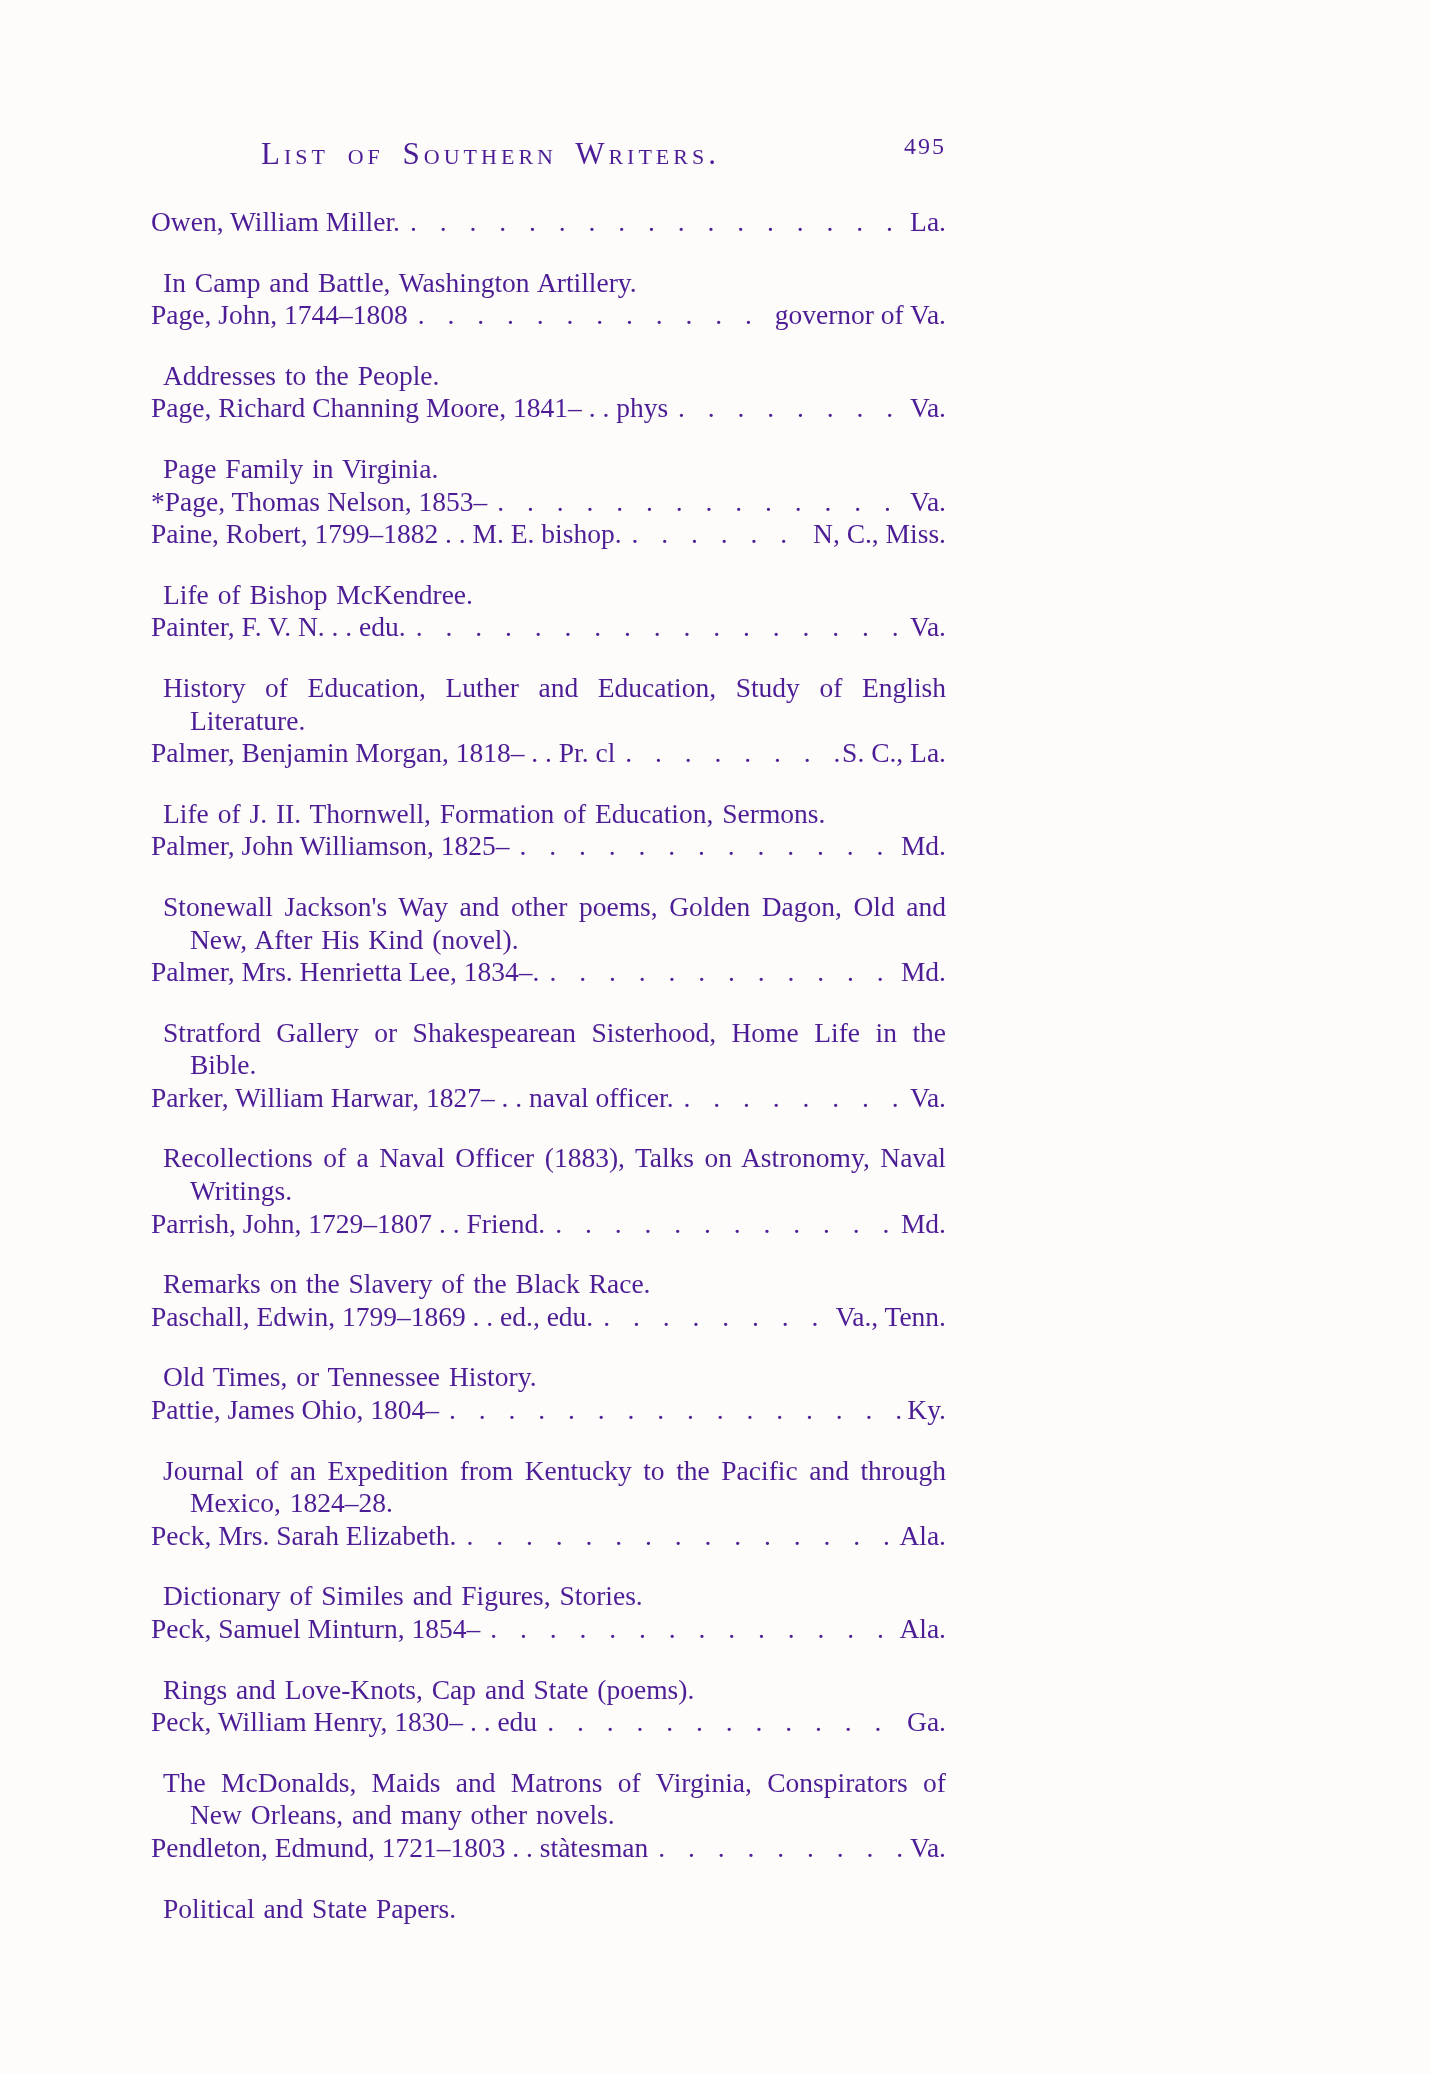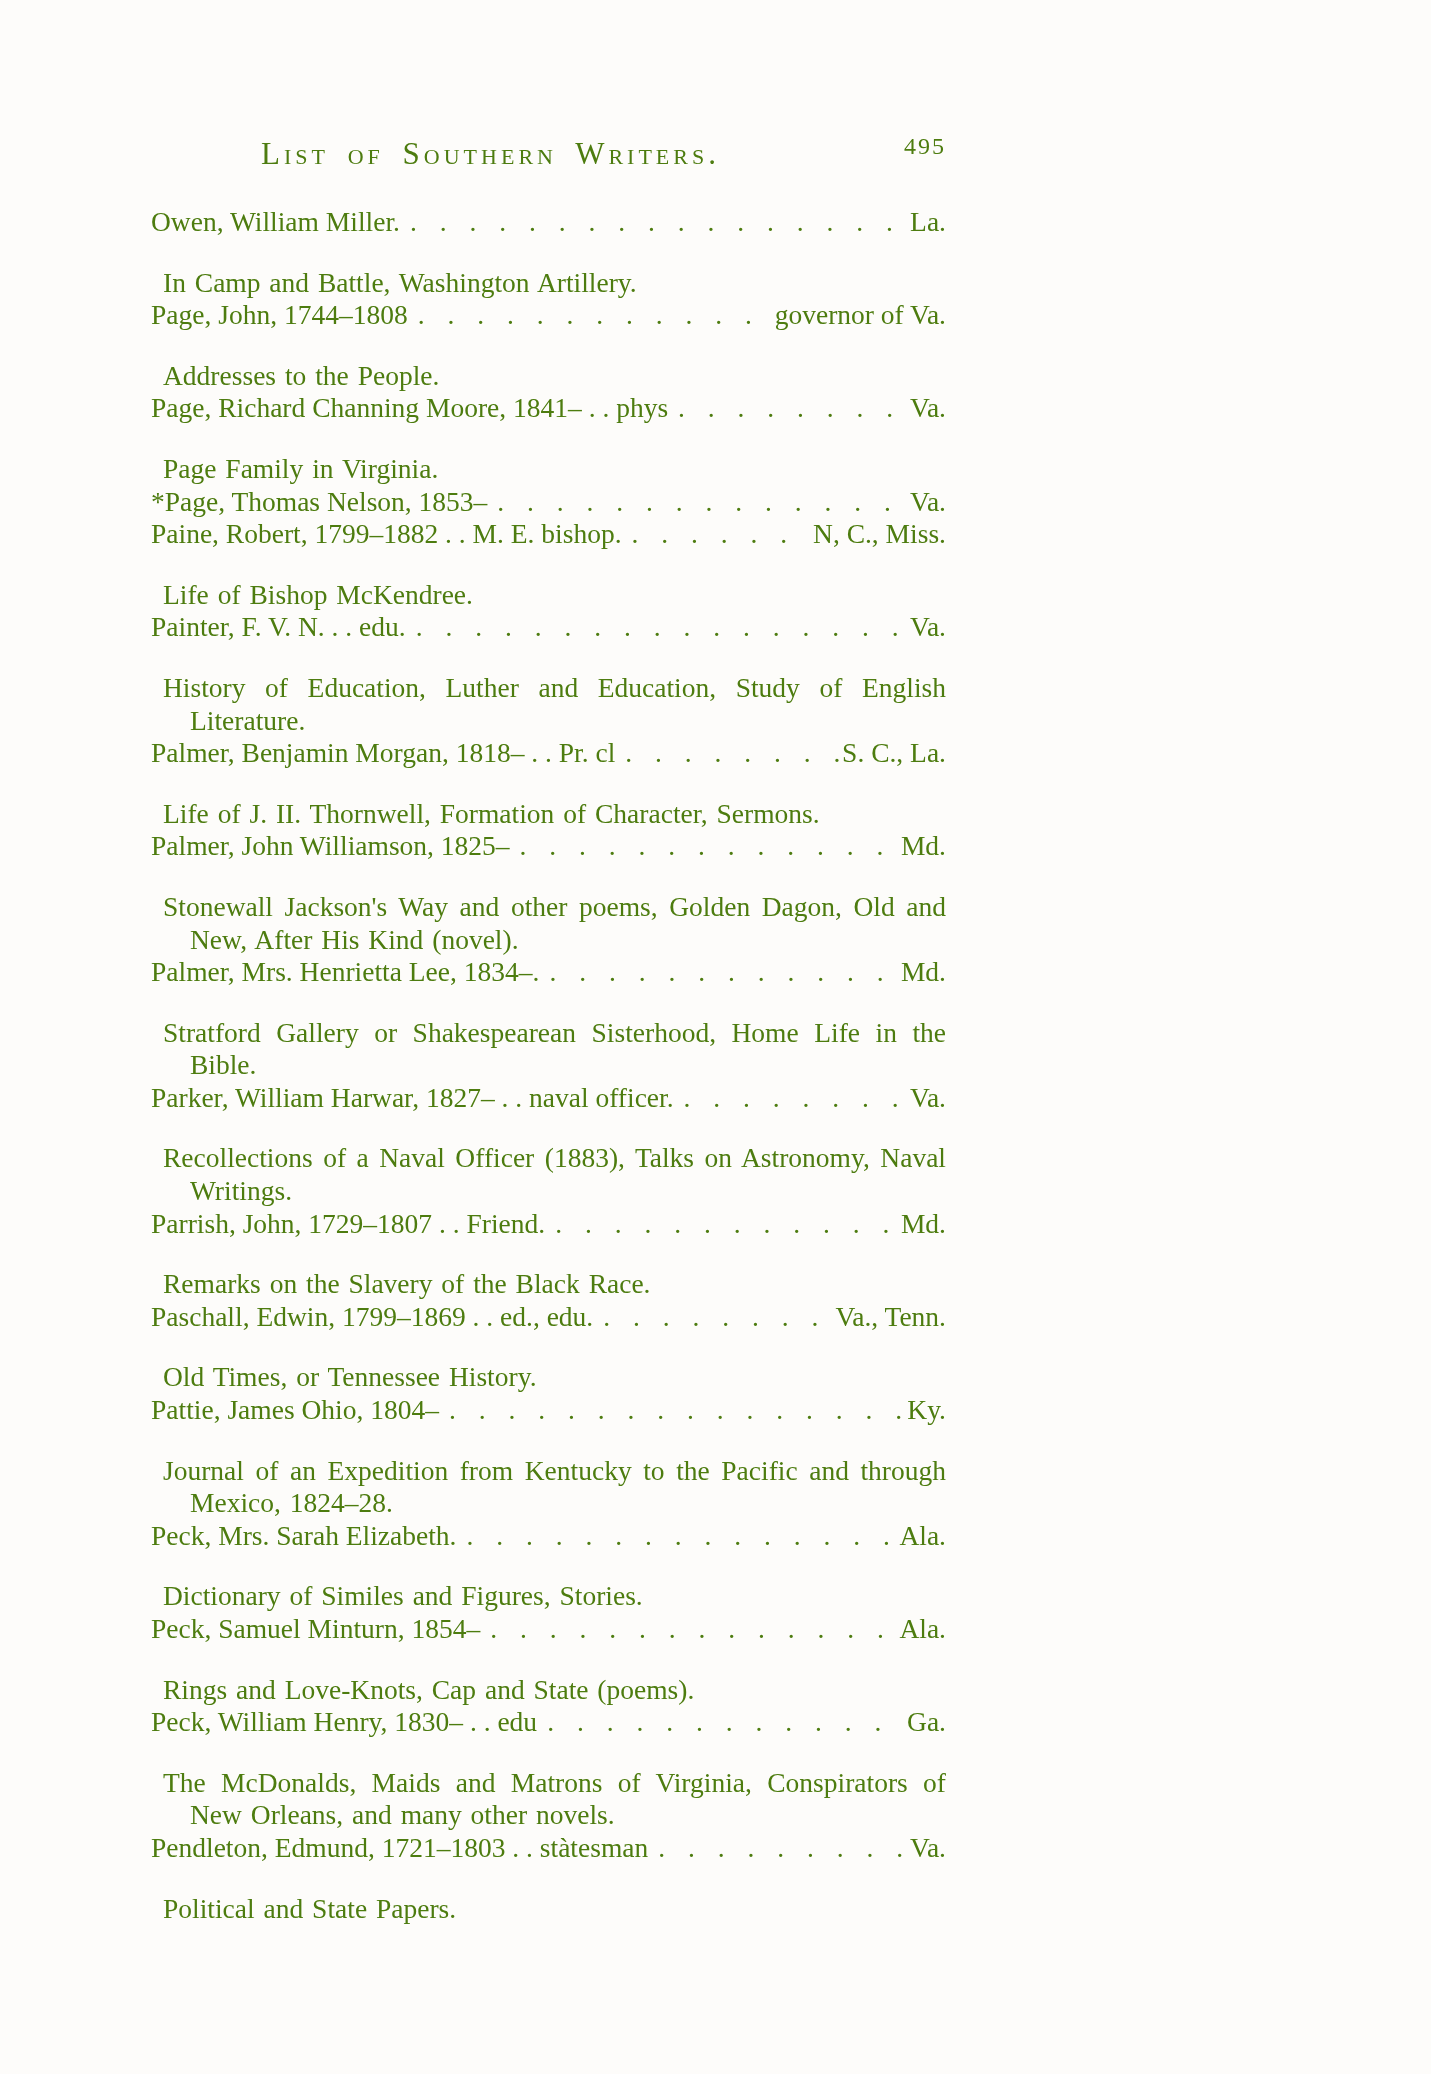--- a/index.html
+++ b/index.html
@@ -6,21 +6,21 @@
   body {
     background: #e9e7e3;
     font-family: "Liberation Serif", "DejaVu Serif", serif;
   }
   .sheet {
     position: relative;
     width: 1431px;
     height: 2074px;
     margin: 0 auto;
     background: #fdfcfa;
-    color: #4d7c0f;
+    color: #4c1d95;
     overflow: hidden;
   }
   .content {
     position: absolute;
     left: 115px;
     top: 136px;
     width: 831px;
   }
   .page-header {
     position: relative;
@@ -140,21 +140,21 @@
     </div>
     <div class="works">History of Education, Luther and Education, Study of English Literature.</div>
   </div>
 
   <div class="entry">
     <div class="name-line">
       <span class="name">Palmer, Benjamin Morgan, 1818– . . Pr. cl</span>
       <span class="leader">. . . . . . . . . . . . . . . . . . . . . . . . . . . . . . . . . . . . . . . . . . . . . .</span>
       <span class="place">S. C., La.</span>
     </div>
-    <div class="works">Life of J. II. Thornwell, Formation of Character, Sermons.</div>
+    <div class="works">Life of J. II. Thornwell, Formation of Education, Sermons.</div>
   </div>
 
   <div class="entry">
     <div class="name-line">
       <span class="name">Palmer, John Williamson, 1825–</span>
       <span class="leader">. . . . . . . . . . . . . . . . . . . . . . . . . . . . . . . . . . . . . . . . . . . . . .</span>
       <span class="place">Md.</span>
     </div>
     <div class="works">Stonewall Jackson's Way and other poems, Golden Dagon, Old and New, After His Kind (novel).</div>
   </div>

